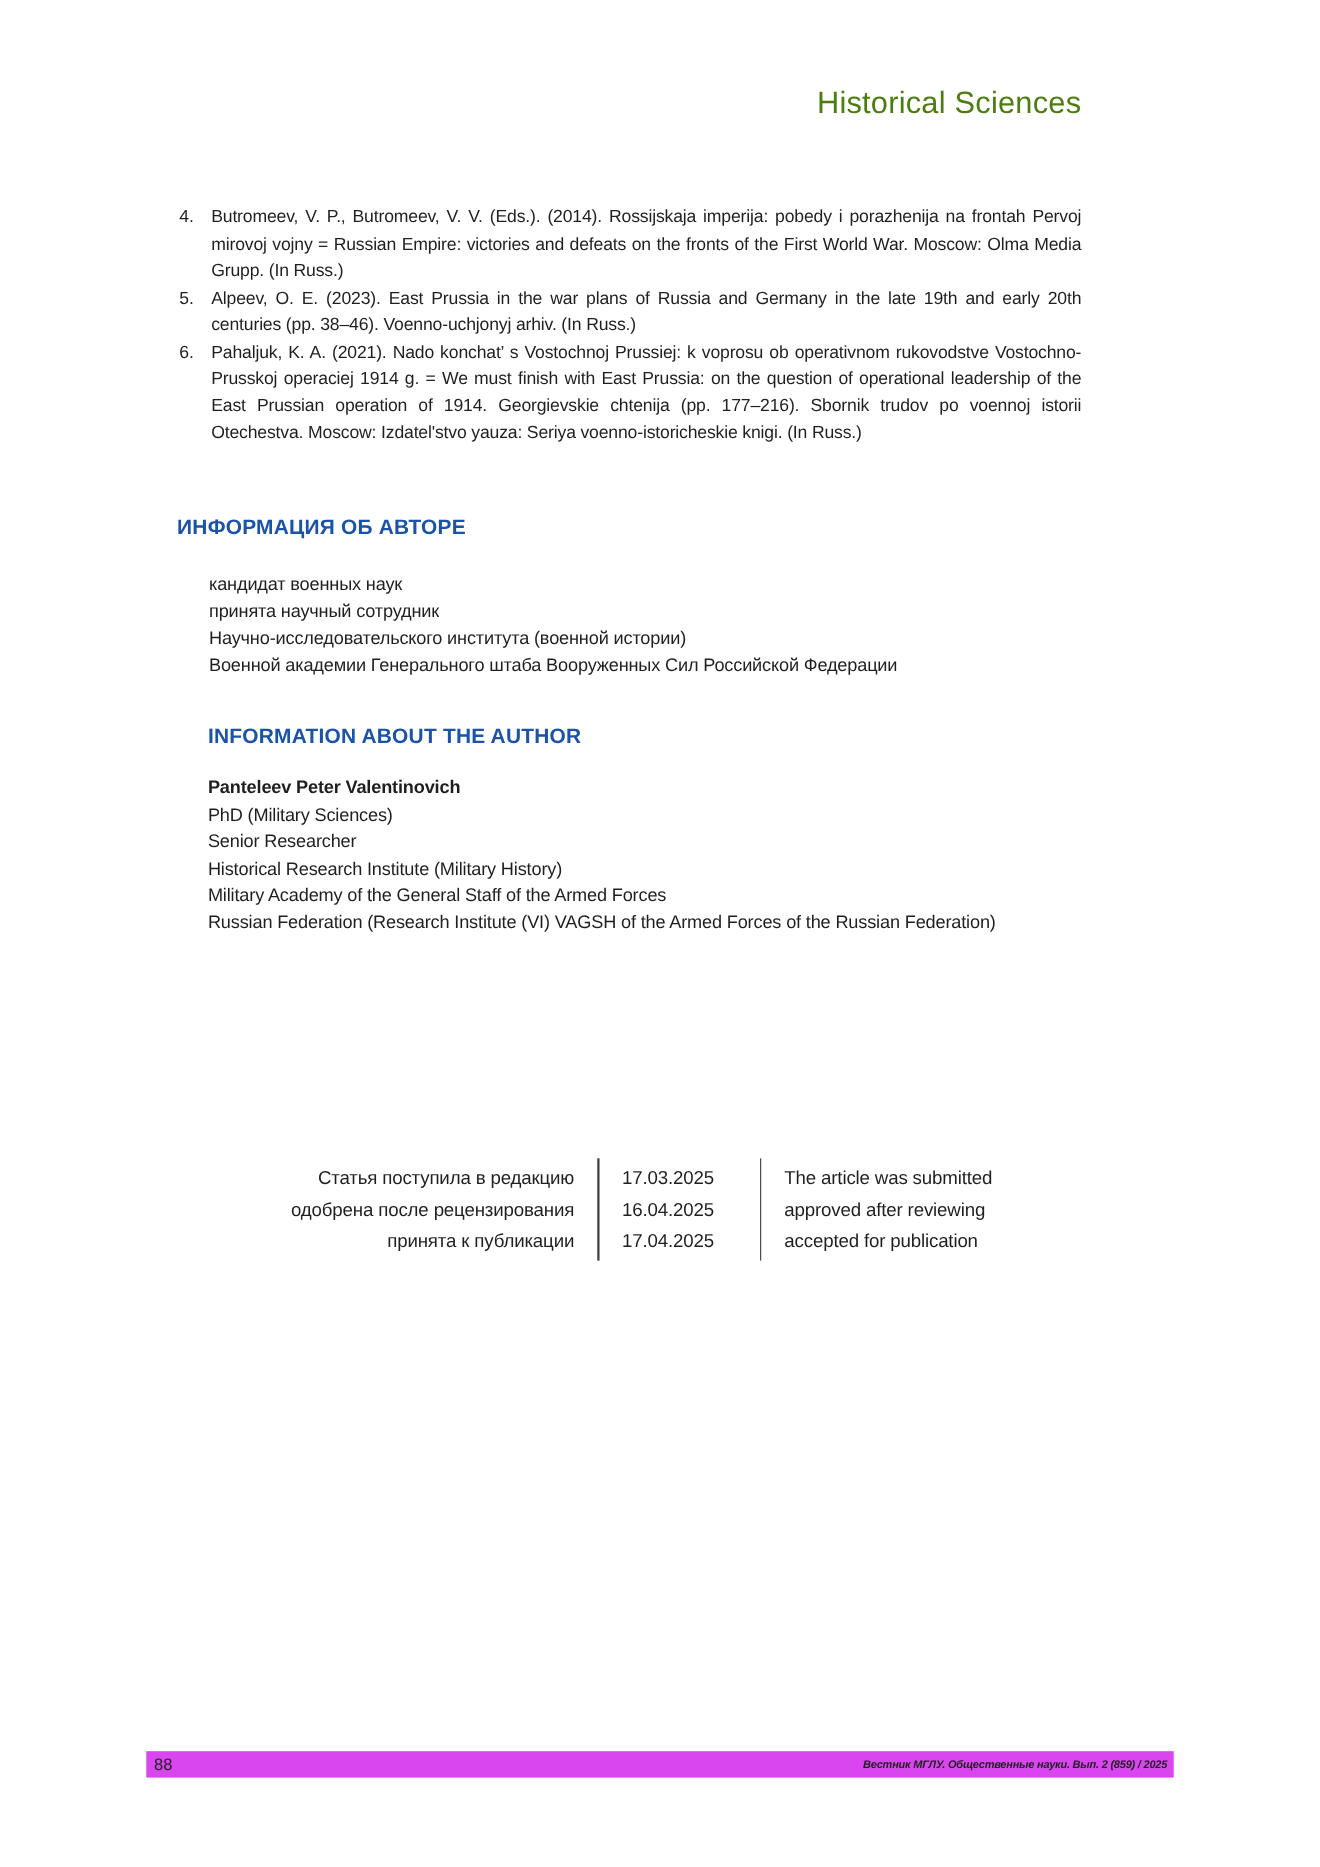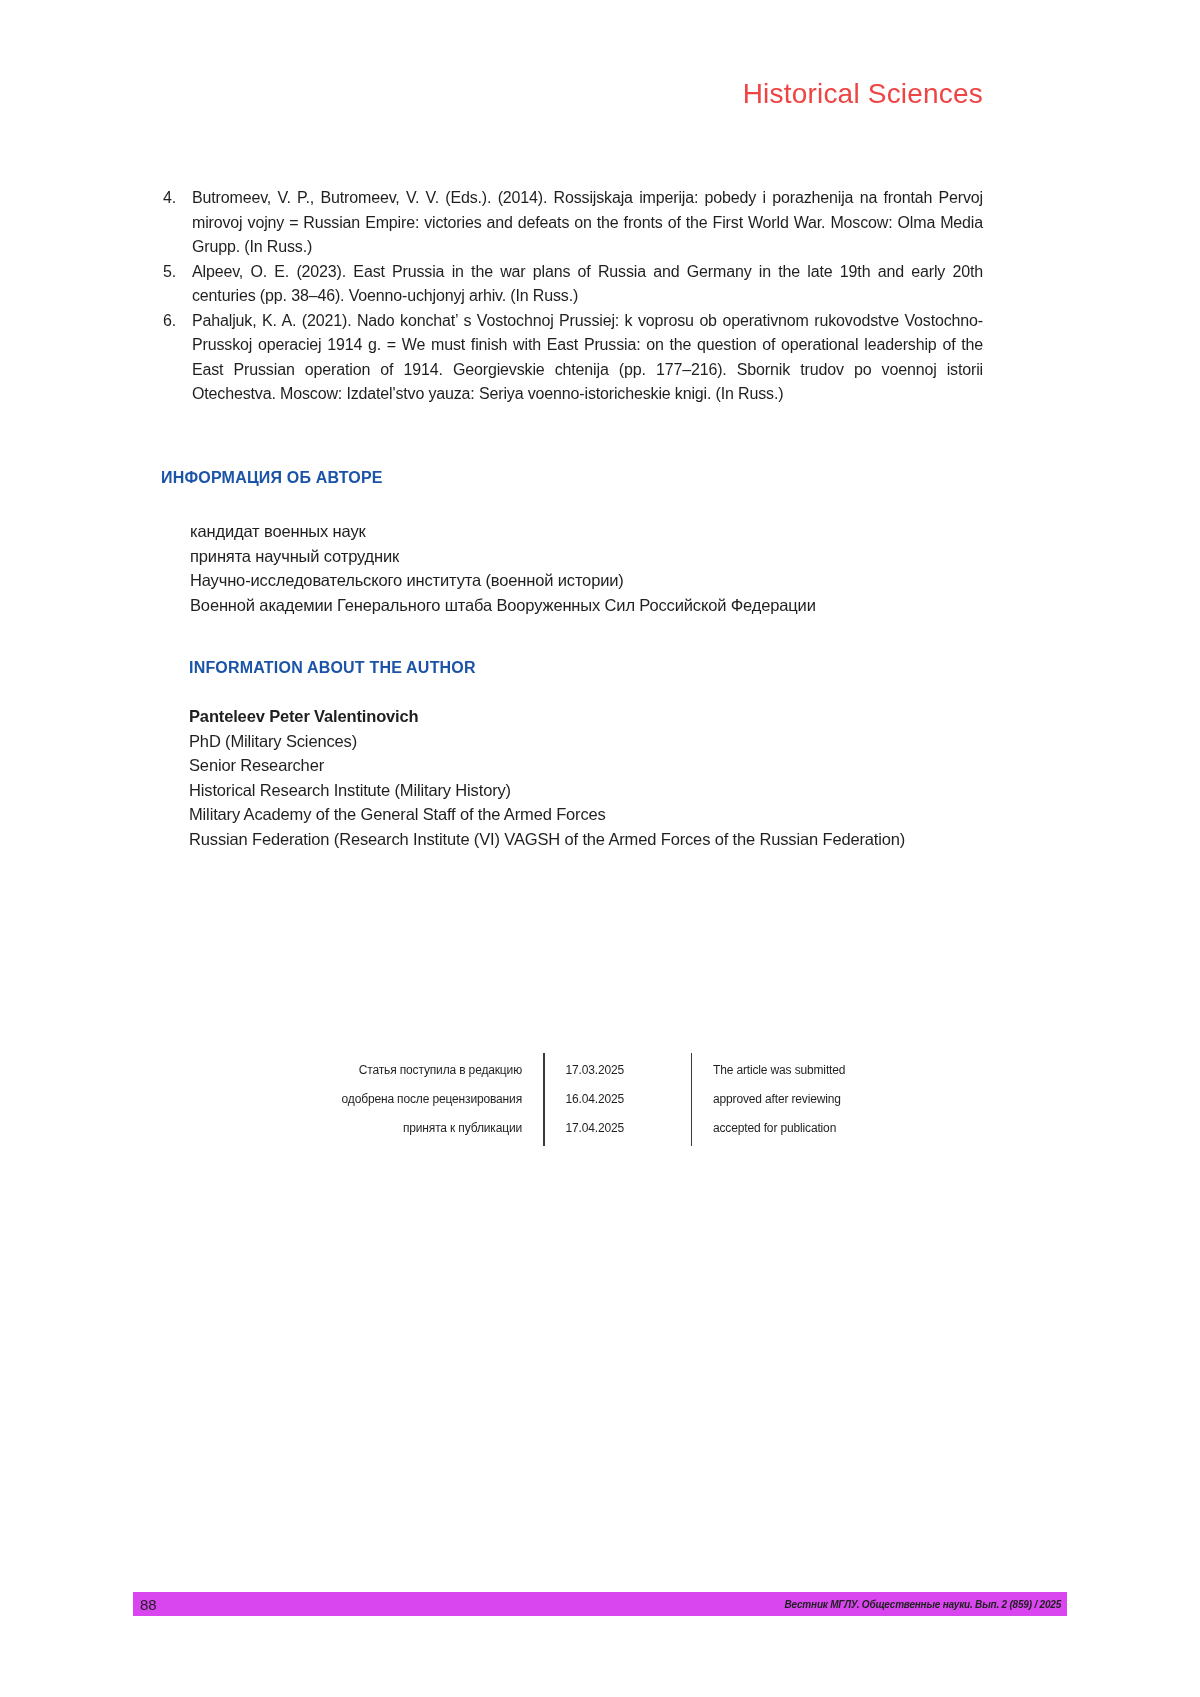--- a/index.html
+++ b/index.html
@@ -13,38 +13,38 @@
   }
   .page { position: absolute; inset: 0; }
 
   
   .running-head {
     position: absolute;
     left: 163px; top: 78px; width: 820px;
     text-align: right;
     font-size: 28px;
     letter-spacing: 0.2px;
-    color: #ef4444;
+    color: #4d7c0f;
   }
 
   
   .references {
     position: absolute;
     left: 163px; top: 186px; width: 820px;
     font-size: 16px; line-height: 24.5px;
     letter-spacing: -0.15px;
   }
   .ref-item { display: flex; }
   .ref-num { width: 29px; flex: 0 0 29px; }
   .ref-text { flex: 1; text-align: justify; }
 
   
   .section-heading {
     position: absolute;
-    font-size: 16px;
+    font-size: 19px;
     font-weight: bold;
     color: #1b53a8;
     letter-spacing: 0.2px;
   }
   .heading-ru { left: 161px; top: 469px; }
   .heading-en { left: 189px; top: 659px; }
 
   
   .author-block {
     position: absolute;
@@ -54,21 +54,21 @@
   .author-ru { left: 190px; top: 519px; }
   .author-en { left: 189px; top: 704px; }
   .author-name { font-weight: bold; }
 
   
   .submission {
     position: absolute;
     left: 240px; top: 1053px;
     display: flex;
     align-items: stretch;
-    font-size: 12px; line-height: 29px;
+    font-size: 17px; line-height: 29px;
     letter-spacing: -0.15px;
   }
   .sub-col-ru   { width: 282px; text-align: right; padding: 3px 0; }
   .sub-col-date { width: 104px; text-align: left; padding: 3px 0; }
   .sub-col-en   { text-align: left; padding: 3px 0; }
   .sub-divider  { width: 1.5px; background: #3a3a3a; margin: 0 21px; }
 
   
   .footer-bar {
     position: absolute;

